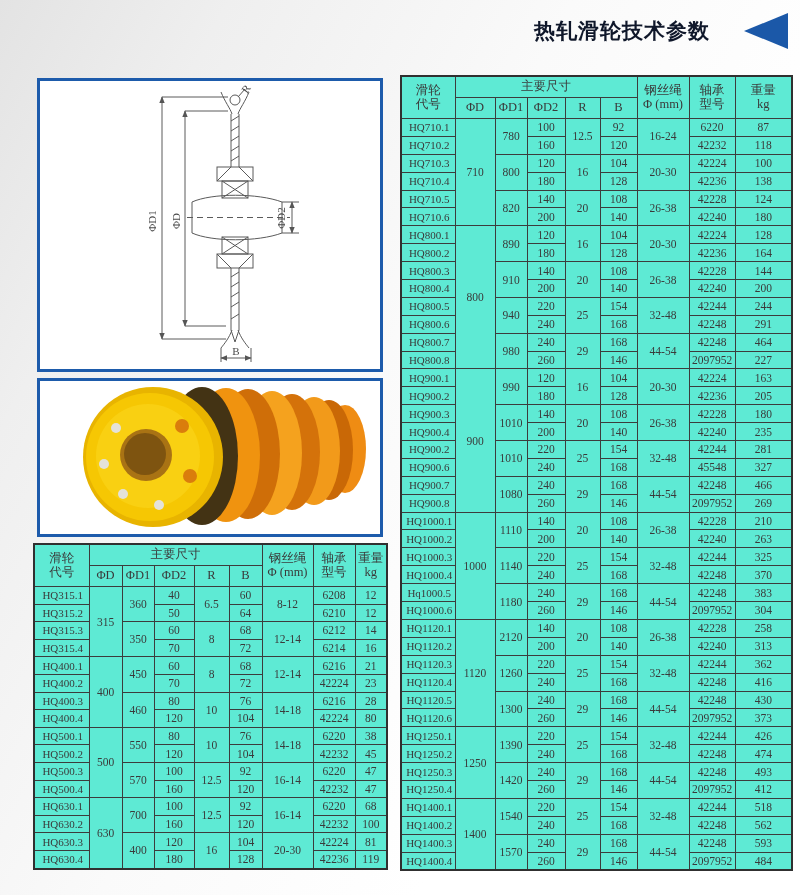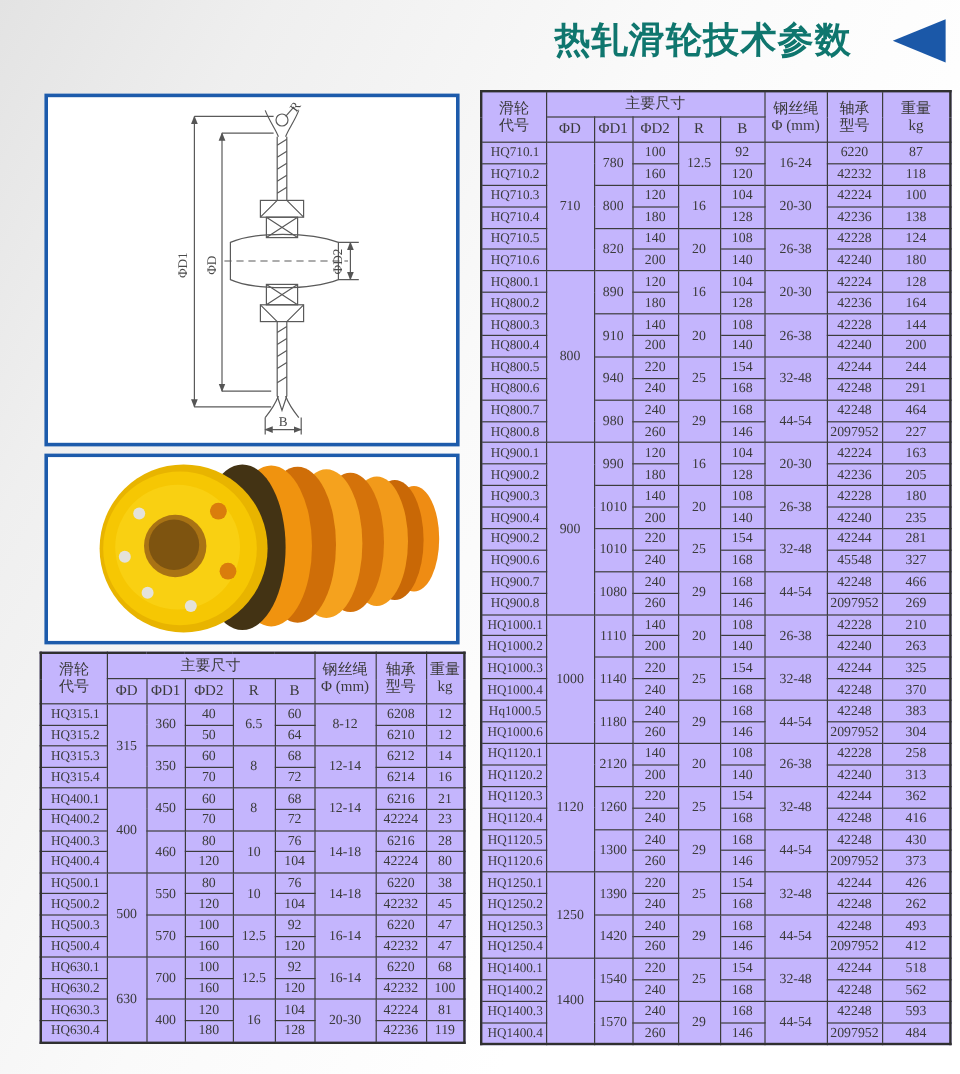--- a/index.html
+++ b/index.html
@@ -4,35 +4,35 @@
 <style>
   html,body{margin:0;padding:0;}
   body{
     width:800px;height:895px;position:relative;overflow:hidden;
     background:linear-gradient(118deg,#e3e3e3 0%,#efefef 18%,#fafafa 45%,#ffffff 70%);
     font-family:"Liberation Sans",sans-serif;
   }
   
   .title-row{position:absolute;top:13px;right:12px;display:flex;align-items:center;}
   .page-title{
-    font-size:30px;font-weight:bold;color:#0f766e;letter-spacing:1px;
+    font-size:21px;font-weight:bold;color:#0f172a;letter-spacing:1px;
     font-family:"Liberation Sans",sans-serif;
   }
   .title-arrow{
     width:0;height:0;margin-left:34px;
     border-top:18px solid transparent;border-bottom:18px solid transparent;
     border-right:44px solid #1b58a8;
   }
   
   .panel{position:absolute;background:#ffffff;border:3px solid #1d5bab;}
   .panel--drawing{left:37px;top:78px;width:340px;height:288px;}
   .panel--photo{left:37px;top:378px;width:340px;height:153px;}
   .panel svg{display:block;width:100%;height:100%;}
   
-  .spec-table{border-collapse:collapse;table-layout:fixed;background:#c4b5fd;
+  .spec-table{border-collapse:collapse;table-layout:fixed;background:#5eead4;
     border:2px solid #303030;position:absolute;}
   .spec-table--left{left:33px;top:543px;width:353px;}
   .spec-table--right{left:400px;top:75px;width:391px;}
   .spec-table th,.spec-table td{
     border:1px solid #3c3c3c;text-align:center;vertical-align:middle;
     color:#3a3a3a;font-family:"Liberation Serif","DejaVu Serif",serif;
     padding:0 1px;white-space:nowrap;overflow:hidden;
   }
   .spec-table th{font-size:12.5px;font-weight:normal;height:20px;line-height:1.05;}
   .spec-table td{font-size:11.5px;}
@@ -671,21 +671,21 @@
         <td class="cell-b">154</td>
         <td rowspan="2" class="cell-rope">32-48</td>
         <td class="cell-bearing">42244</td>
         <td class="cell-kg">426</td>
       </tr>
       <tr>
         <td class="cell-code">HQ1250.2</td>
         <td class="cell-d2">240</td>
         <td class="cell-b">168</td>
         <td class="cell-bearing">42248</td>
-        <td class="cell-kg">262</td>
+        <td class="cell-kg">474</td>
       </tr>
       <tr>
         <td class="cell-code">HQ1250.3</td>
         <td rowspan="2" class="cell-d1">1420</td>
         <td class="cell-d2">240</td>
         <td rowspan="2" class="cell-r">29</td>
         <td class="cell-b">168</td>
         <td rowspan="2" class="cell-rope">44-54</td>
         <td class="cell-bearing">42248</td>
         <td class="cell-kg">493</td>

